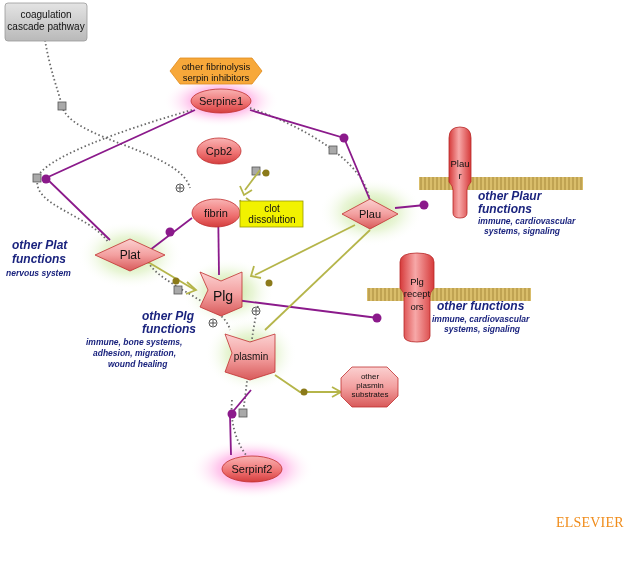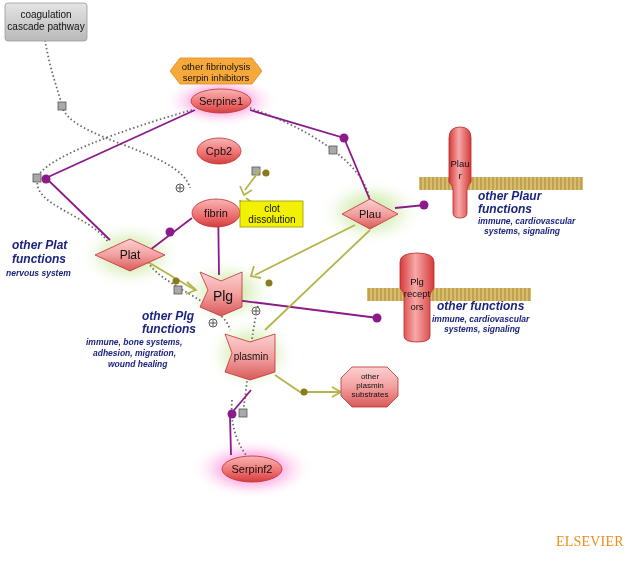--- a/index.html
+++ b/index.html
@@ -1,21 +1,21 @@
 <!DOCTYPE html>
 <html><head>
 <meta charset="utf-8">
 <style>
   html,body{margin:0;padding:0;background:#ffffff;}
   body{width:643px;height:565px;position:relative;overflow:hidden;font-family:"Liberation Sans",sans-serif;}
   #diagram{position:absolute;left:0;top:0;width:643px;height:565px;}
   .func-title{font-family:"Liberation Sans",sans-serif;font-weight:bold;font-style:italic;fill:#1a237e;font-size:12px;}
   .func-sub{font-family:"Liberation Sans",sans-serif;font-weight:bold;font-style:italic;fill:#1a237e;font-size:8.5px;}
   .node-label{font-family:"Liberation Sans",sans-serif;fill:#111;}
-  .elsevier{position:absolute;left:556px;top:534px;font-family:"Liberation Serif",serif;font-size:14px;color:#f08c1a;letter-spacing:0.2px;}
+  .elsevier{position:absolute;left:556px;top:515px;font-family:"Liberation Serif",serif;font-size:14px;color:#f08c1a;letter-spacing:0.2px;}
 </style>
 </head>
 <body>
 
 <svg id="diagram" viewBox="0 0 643 565" xmlns="http://www.w3.org/2000/svg">
   <defs>
     <radialGradient id="haloPink" cx="50%" cy="50%" r="50%">
       <stop offset="0%" stop-color="#ff4fc0" stop-opacity="0.85"></stop>
       <stop offset="55%" stop-color="#ff88d8" stop-opacity="0.45"></stop>
       <stop offset="100%" stop-color="#ffffff" stop-opacity="0"></stop>

